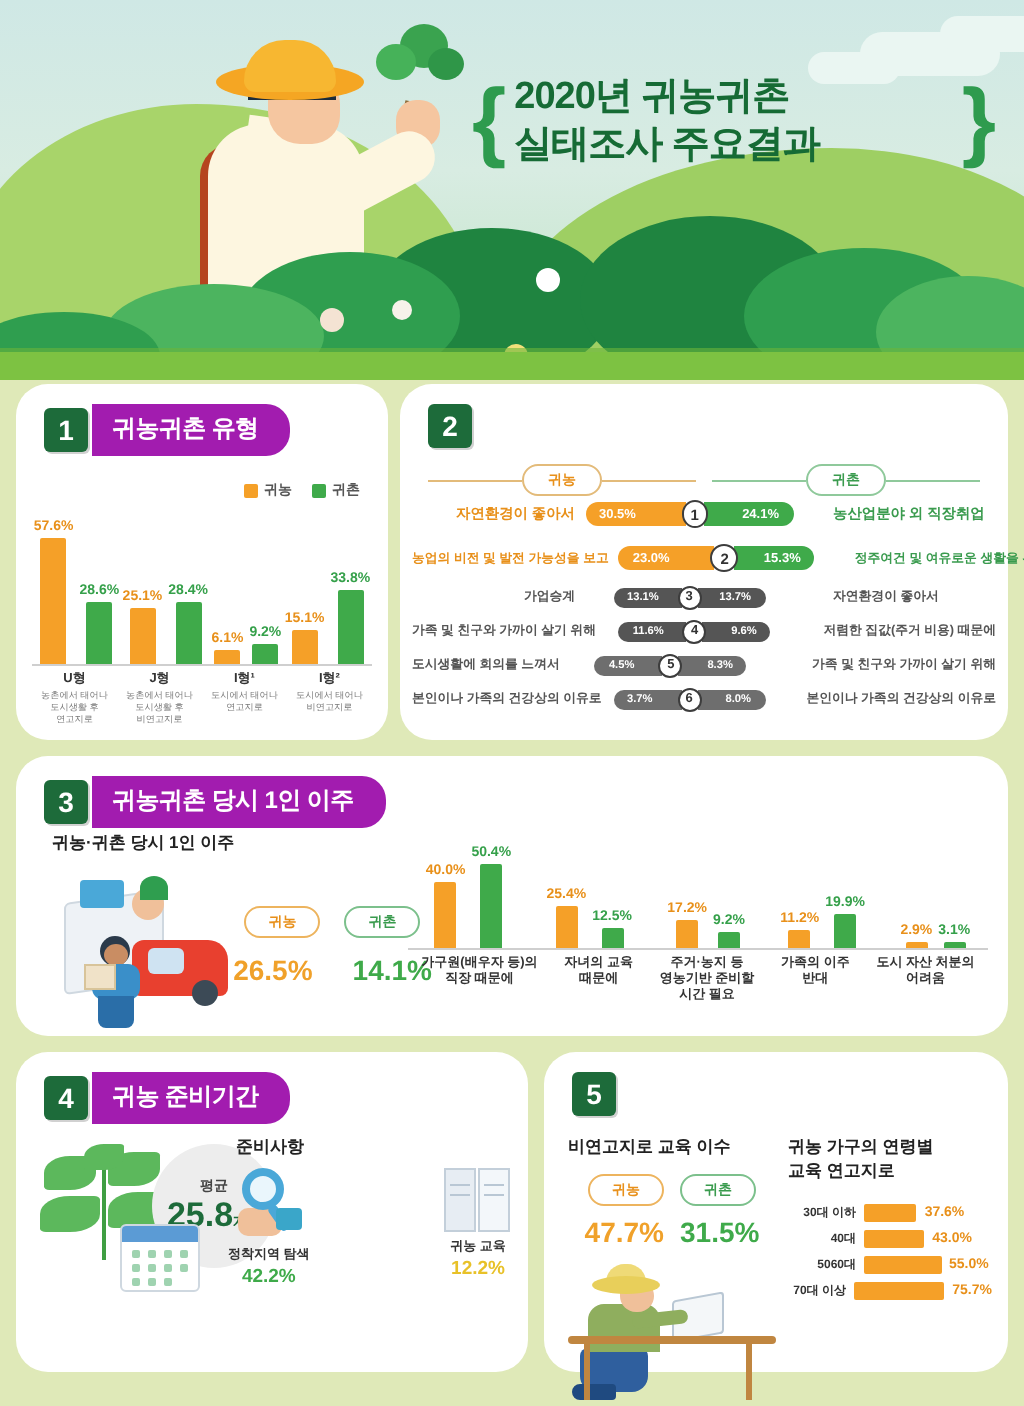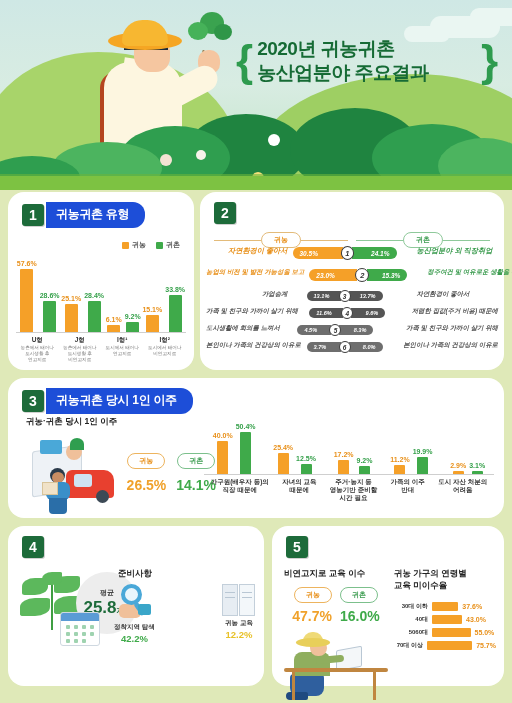--- a/index.html
+++ b/index.html
@@ -60,21 +60,21 @@
   .sheet { position:absolute; left:0; top:178px; width:512px; height:525px; }
   .card { position:absolute; background:#fff; border-radius:16px; }
 
   .sec-head { display:flex; align-items:center; gap:0; position:absolute; left:14px; top:10px; }
   .sec-num {
     width:22px; height:22px; background:#1d6b3a; color:#fff; font-weight:bold;
     font-size:14px; display:flex; align-items:center; justify-content:center;
     border-radius:3px; box-shadow:1px 1px 0 rgba(0,0,0,.18); flex:none;
   }
   .sec-pill {
-    background:#1d4ed8; color:#fff; font-size:12px; font-weight:bold;
+    background:#a21caf; color:#fff; font-size:12px; font-weight:bold;
     padding:4px 16px 5px 10px; border-radius:0 12px 12px 0; margin-left:2px;
     white-space:nowrap; letter-spacing:-.3px;
   }
 
   .legend { display:flex; gap:10px; align-items:center; }
   .legend .lg { display:flex; align-items:center; gap:3px; font-size:7px; color:#555; font-weight:bold;}
   .sw { width:7px; height:7px; border-radius:1px; display:inline-block; }
   .sw.o { background:#f5a028; } .sw.g { background:#3faa4a; }
 
   
@@ -91,21 +91,21 @@
   .catsub { font-size:4.6px; color:#777; text-align:center; line-height:1.3; margin-top:1px; white-space:pre-line;}
 
   
   .divline { display:flex; align-items:center; justify-content:space-between; padding:0 4px; }
   .dl { flex:1; height:1px; }
   .dl.o { background:#e3bb7a; } .dl.g { background:#8fc99b; }
   .dchip { font-size:7px; font-weight:bold; padding:2px 12px; border-radius:10px; background:#fff; }
   .dchip.o { color:#e8901a; border:1px solid #e3bb7a; }
   .dchip.g { color:#3a9b4e; border:1px solid #8fc99b; }
 
-  .rrow { display:flex; align-items:flex-start; height:17px;font-style:italic; }
+  .rrow { display:flex; align-items:center; height:17px; }
   .rl { flex:1; text-align:right; padding-right:5px; font-size:6.4px; font-weight:bold; white-space:nowrap;}
   .rr { flex:1; text-align:left;  padding-left:20px;  font-size:6.4px; font-weight:bold; white-space:nowrap;}
   .rcore { display:flex; align-items:center; justify-content:center; width:104px; position:relative; }
   .rpill { font-size:6.5px; font-weight:bold; color:#fff; height:12px; display:flex; align-items:center; }
   .rpill.o { background:#f5a028; border-radius:8px 0 0 8px; justify-content:flex-start; padding-left:7px; }
   .rpill.g { background:#3faa4a; border-radius:0 8px 8px 0; justify-content:flex-end; padding-right:7px; }
   .rbadge { width:14px; height:14px; border-radius:50%; background:#fff; border:1.4px solid #3d3d3d;
             font-size:7.5px; font-weight:bold; color:#333; display:flex; align-items:center;
             justify-content:center; z-index:2; margin:0 -2px; }
 
@@ -214,21 +214,21 @@
     <div class="f-face"></div>
     <div class="f-hair"></div>
     <div class="f-hat"></div>
     <div class="f-hat2"></div>
   </div>
 
   <div style="position:absolute;left:236px;top:28px;width:262px;height:66px;display:flex;align-items:center;gap:4px;">
     <div style="font-size:44px;color:#2e9b4e;font-weight:bold;line-height:.8;">{</div>
     <div style="flex:1;">
       <div style="font-size:19px;font-weight:bold;color:#166b35;letter-spacing:-.5px;line-height:1.25;">2020년 귀농귀촌</div>
-      <div style="font-size:19px;font-weight:bold;color:#166b35;letter-spacing:-.5px;line-height:1.25;">농산업분야 주요결과</div>
+      <div style="font-size:19px;font-weight:bold;color:#166b35;letter-spacing:-.5px;line-height:1.25;">실태조사 주요결과</div>
     </div>
     <div style="font-size:44px;color:#2e9b4e;font-weight:bold;line-height:.8;">}</div>
   </div>
 
   <div class="bushrow">
     <div class="bush dk" style="left:186px;top:16px;width:120px;height:76px;"></div>
     <div class="bush" style="left:120px;top:28px;width:110px;height:64px;"></div>
     <div class="bush lt" style="left:52px; top:44px;width:110px;height:52px;"></div>
     <div class="bush dk" style="left:290px;top:10px;width:130px;height:84px;"></div>
     <div class="bush" style="left:372px;top:26px;width:120px;height:68px;"></div>
@@ -438,21 +438,21 @@
             <div class="tp-body"></div>
               <div class="tp-leg"></div>
           </div>
           <div class="tbag"></div>
         </div>
         <div style="margin-left:8px;">
           <div style="display:flex;gap:12px;justify-content:center;">
             <div class="kchip o">귀농</div>
             <div class="kchip g">귀촌</div>
           </div>
-          <div style="display:flex;gap:10px;margin-top:8px;justify-content:center;">
+          <div style="display:flex;gap:20px;margin-top:8px;justify-content:center;">
             <div class="kval o">26.5%</div>
             <div class="kval g">14.1%</div>
           </div>
         </div>
       </div>
     </div>
 
     <div style="position:absolute;left:196px;right:10px;top:34px;bottom:6px;">
       <div class="bars" id="s3-bars" style="height:58px;margin-top:4px;">
           <div class="grp">
@@ -539,20 +539,21 @@
             <div class="cat" style="white-space: pre-line;">도시 자산 처분의
 어려움</div>
           </div>
         </div>
     </div>
   </div>
 
   <div class="card" style="left:8px;top:348px;width:256px;height:160px;">
     <div class="sec-head">
       <div class="sec-num">4</div>
+      <div class="sec-pill">귀농 준비기간</div>
     </div>
 
     <div style="position:absolute;left:12px;top:46px;display:flex;align-items:center;">
       <div class="plant">
         <div class="st"></div>
         <div class="lf" style="left:2px;top:6px;width:26px;height:17px;"></div>
         <div class="lf" style="left:34px;top:4px;width:26px;height:17px;"></div>
         <div class="lf" style="left:0px;top:26px;width:30px;height:18px;"></div>
         <div class="lf" style="left:34px;top:24px;width:30px;height:18px;"></div>
         <div class="lf" style="left:22px;top:0px;width:20px;height:13px;"></div>
@@ -621,40 +622,40 @@
     </div>
 
     <div style="position:absolute;left:12px;top:42px;width:104px;">
       <div class="sub-t">비연고지로 교육 이수</div>
       <div style="display:flex;gap:8px;margin-top:7px;justify-content:center;">
         <div class="kchip o">귀농</div>
         <div class="kchip g">귀촌</div>
       </div>
       <div style="display:flex;gap:8px;margin-top:5px;justify-content:center;">
         <div class="kval o">47.7%</div>
-        <div class="kval g">16.0%</div>
+        <div class="kval g">31.5%</div>
       </div>
       <div class="desk" style="margin-top:4px;">
         <div class="d-lap"></div>
         <div class="d-leg"></div>
           <div class="d-shoe"></div>
         <div class="d-bod"></div>
           <div class="d-arm"></div>
         <div class="d-face"></div>
           <div class="d-hat2"></div>
           <div class="d-hat"></div>
         <div class="d-top"></div>
           <div class="d-lg1"></div>
           <div class="d-lg2"></div>
       </div>
     </div>
 
     <div style="position:absolute;left:122px;right:8px;top:42px;">
       <div class="sub-t" style="line-height:1.4;">귀농 가구의 연령별</div>
-      <div class="sub-t" style="line-height:1.4;">교육 미이수율</div>
+      <div class="sub-t" style="line-height:1.4;">교육 연고지로</div>
       <div id="s5-bars" style="margin-top:8px;">
           <div class="hbar-row">
             <div class="hbar-lbl">30대 이하</div>
             <div class="hbar" style="width: 26.32px;"></div>
             <div class="hbar-val">37.6%</div>
           </div>
           <div class="hbar-row">
             <div class="hbar-lbl">40대</div>
             <div class="hbar" style="width: 30.1px;"></div>
             <div class="hbar-val">43.0%</div>

